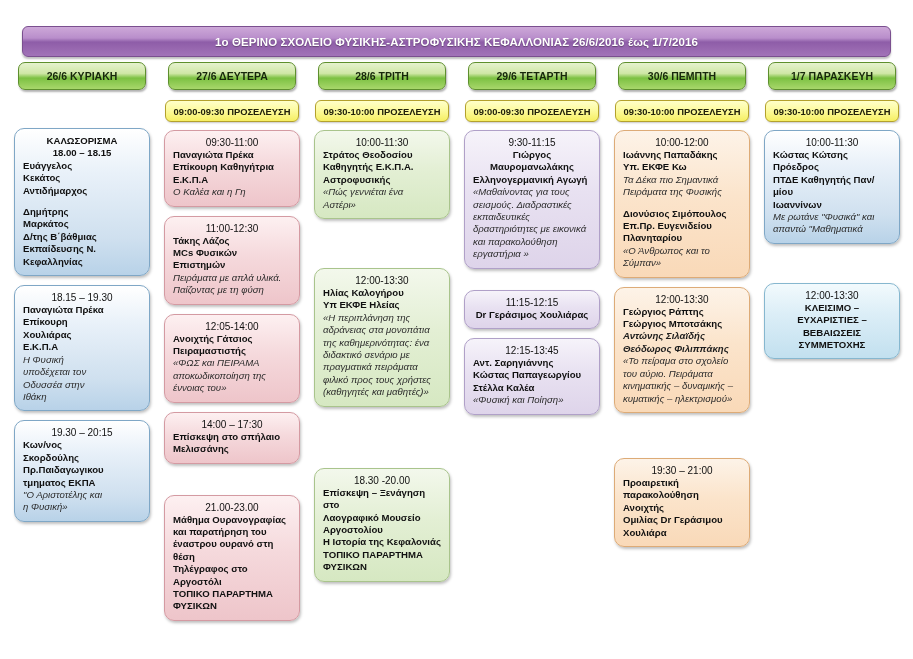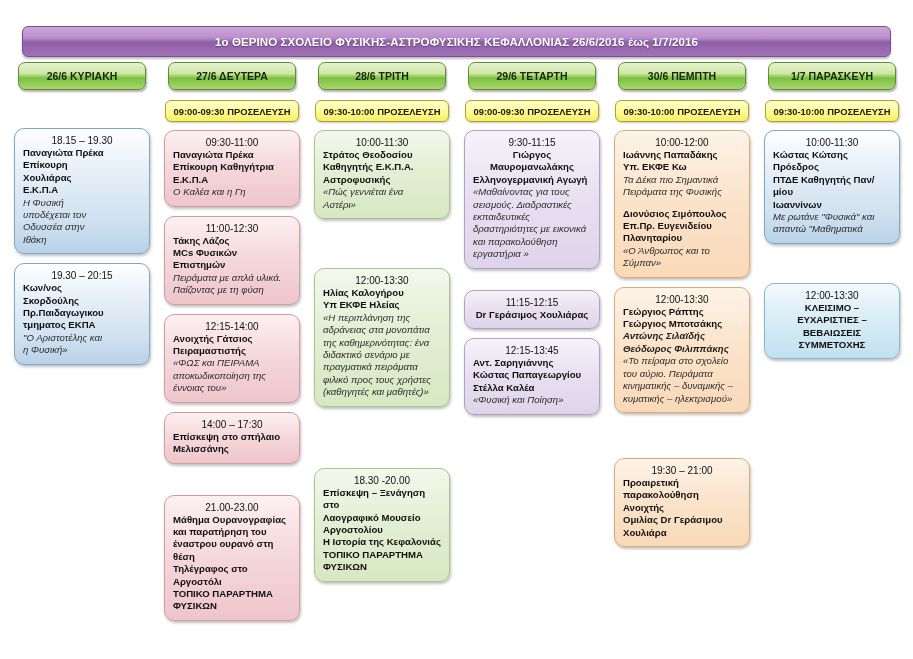--- a/index.html
+++ b/index.html
@@ -180,20 +180,32 @@
     <span class="title-text">1ο ΘΕΡΙΝΟ ΣΧΟΛΕΙΟ ΦΥΣΙΚΗΣ-ΑΣΤΡΟΦΥΣΙΚΗΣ ΚΕΦΑΛΛΟΝΙΑΣ 26/6/2016 έως 1/7/2016</span>
   </div>
 
   <div class="grid" id="grid">
       <div class="col">
         <div class="day-header">
           <span>26/6 ΚΥΡΙΑΚΗ</span>
         </div>
         <div style="height: 28px;"></div>
         <div class="card blue">
+          <span class="line center">ΚΑΛΩΣΟΡΙΣΜΑ</span>
+          <span class="line center">18.00 – 18.15</span>
+          <span class="line">Ευάγγελος</span>
+          <span class="line">Κεκάτος</span>
+          <span class="line">Αντιδήμαρχος</span>
+          <span class="line gap">Δημήτρης</span>
+          <span class="line">Μαρκάτος</span>
+          <span class="line">Δ/της Β΄βάθμιας</span>
+          <span class="line">Εκπαίδευσης Ν.</span>
+          <span class="line">Κεφαλληνίας</span>
+        </div>
+        <div class="card blue">
           <span class="time">18.15 – 19.30</span>
           <span class="line">Παναγιώτα Πρέκα</span>
           <span class="line">Επίκουρη</span>
           <span class="line">Χουλιάρας</span>
           <span class="line">Ε.Κ.Π.Α</span>
           <span class="line it">Η Φυσική</span>
           <span class="line it">υποδέχεται τον</span>
           <span class="line it">Οδυσσέα στην</span>
           <span class="line it">Ιθάκη</span>
         </div>
@@ -222,21 +234,21 @@
           <span class="line it">Ο Καλέα και η Γη</span>
         </div>
         <div class="card pink">
           <span class="time">11:00-12:30</span>
           <span class="line">Τάκης Λάζος</span>
           <span class="line">MCs Φυσικών Επιστημών</span>
           <span class="line it">Πειράματα με απλά υλικά.</span>
           <span class="line it">Παίζοντας με τη φύση</span>
         </div>
         <div class="card pink">
-          <span class="time">12:15-14:00</span>
+          <span class="time">12:05-14:00</span>
           <span class="line">Ανοιχτής Γάτσιος</span>
           <span class="line">Πειραμαστιστής</span>
           <span class="line it">«ΦΩΣ  και  ΠΕΙΡΑΜΑ</span>
           <span class="line it">αποκωδικοποίηση της</span>
           <span class="line it">έννοιας του»</span>
         </div>
         <div class="card pink">
           <span class="time">14:00 – 17:30</span>
           <span class="line">Επίσκεψη στο σπήλαιο</span>
           <span class="line">Μελισσάνης</span>

